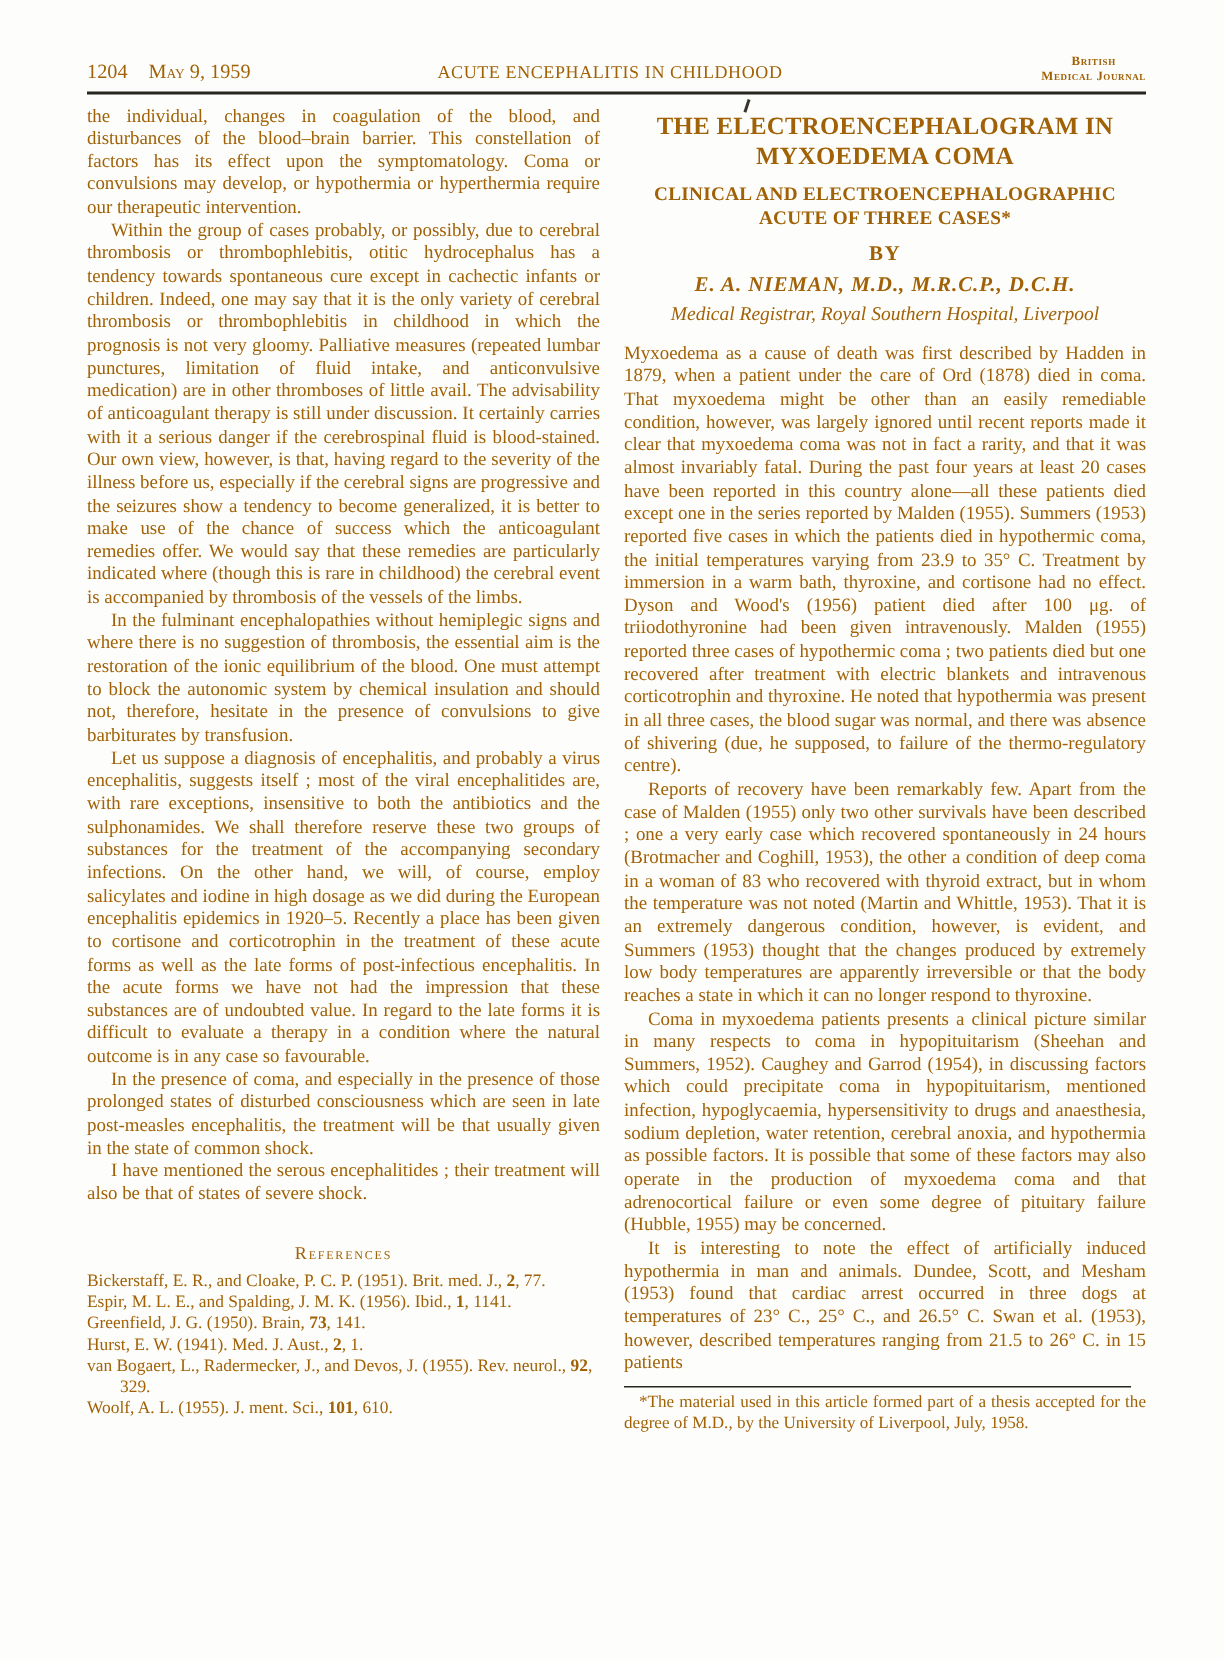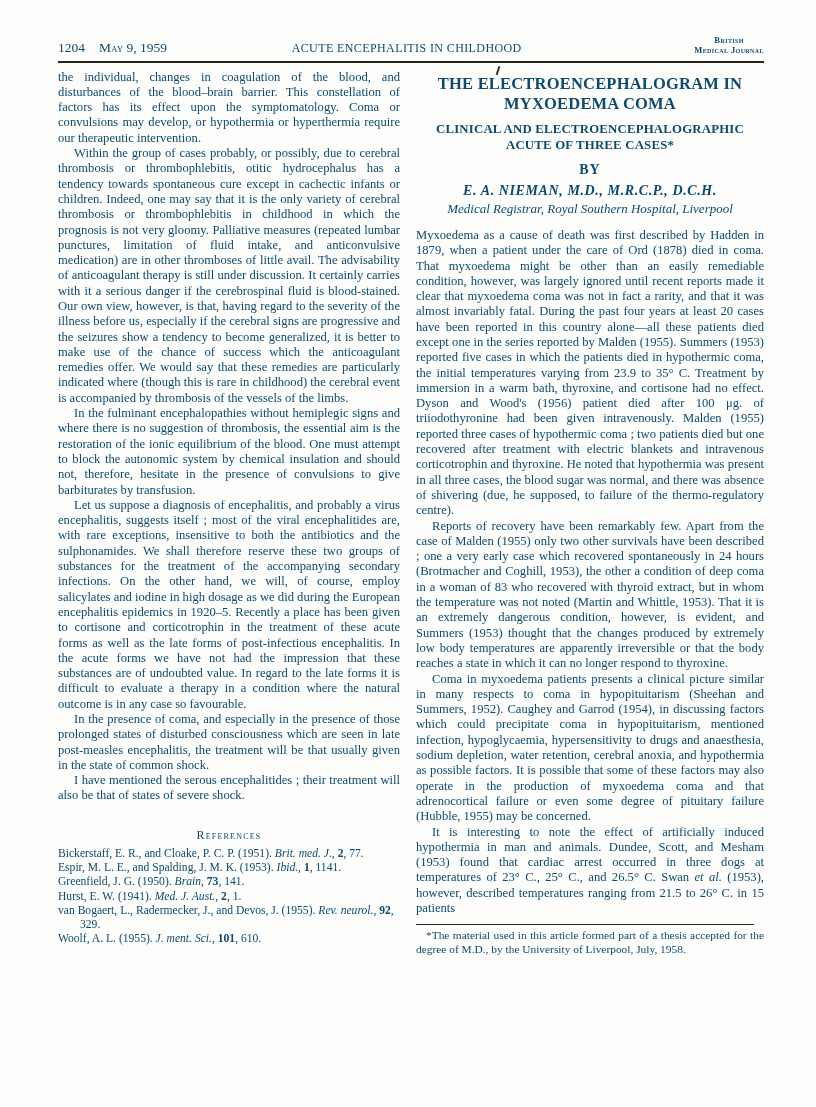--- a/index.html
+++ b/index.html
@@ -2,21 +2,21 @@
 <html><head>
 <meta charset="utf-8">
 <style>
   html,body{margin:0;padding:0;background:#ffffff;}
   .page{
     position:relative;
     width:816px;height:1107px;
     box-sizing:border-box;
     background:#fdfdfb;
     font-family:"Liberation Serif","DejaVu Serif",serif;
-    color:#0c4a6e;
+    color:#a16207;
     overflow:hidden;
     padding:0 52px 0 58px;
   }
   
   .hdr{
     display:flex;align-items:flex-end;justify-content:space-between;
     padding-top:36px;padding-bottom:5px;
     border-bottom:2.5px solid #28241e;
   }
   .hdr-left{font-size:13.5px;white-space:nowrap;}
@@ -64,21 +64,21 @@
   .art-by{font-size:14px;font-weight:bold;letter-spacing:1px;margin-top:8px;}
   .art-author{font-size:14px;font-weight:bold;letter-spacing:.6px;margin-top:6px;font-style:italic;}
   .art-affil{font-size:13px;font-style:italic;margin-top:2px;}
   .art-body{margin-top:12px;}
   
   .footnote-sep{border:none;border-top:1.5px solid #28241e;margin:8px 0 0 0;width:97%;}
   .footnote{
     font-size:11.4px;line-height:13.6px;text-align:justify;
     margin-top:4px;text-indent:10px;
   }
-  .it{font-style:italic;}
+  .it{}
   .bd{font-weight:bold;}
 </style>
 </head>
 <body>
 
 <div class="page">
 
   <div class="artifact"></div>
 
   <div class="hdr">
@@ -98,21 +98,21 @@
       <p class="para noindent">the individual, changes in coagulation of the blood, and disturbances of the blood–brain barrier.  This constellation of factors has its effect upon the symptomatology. Coma or convulsions may develop, or hypothermia or hyperthermia require our therapeutic intervention.</p>
       <p class="para">Within the group of cases probably, or possibly, due to cerebral thrombosis or thrombophlebitis, otitic hydrocephalus has a tendency towards spontaneous cure except in cachectic infants or children.  Indeed, one may say that it is the only variety of cerebral thrombosis or thrombophlebitis in childhood in which the prognosis is not very gloomy.  Palliative measures (repeated lumbar punctures, limitation of fluid intake, and anticonvulsive medication) are in other thromboses of little avail.  The advisability of anticoagulant therapy is still under discussion.  It certainly carries with it a serious danger if the cerebrospinal fluid is blood-stained. Our own view, however, is that, having regard to the severity of the illness before us, especially if the cerebral signs are progressive and the seizures show a tendency to become generalized, it is better to make use of the chance of success which the anticoagulant remedies offer. We would say that these remedies are particularly indicated where (though this is rare in childhood) the cerebral event is accompanied by thrombosis of the vessels of the limbs.</p>
       <p class="para">In the fulminant encephalopathies without hemiplegic signs and where there is no suggestion of thrombosis, the essential aim is the restoration of the ionic equilibrium of the blood.  One must attempt to block the autonomic system by chemical insulation and should not, therefore, hesitate in the presence of convulsions to give barbiturates by transfusion.</p>
       <p class="para">Let us suppose a diagnosis of encephalitis, and probably a virus encephalitis, suggests itself ; most of the viral encephalitides are, with rare exceptions, insensitive to both the antibiotics and the sulphonamides.  We shall therefore reserve these two groups of substances for the treatment of the accompanying secondary infections.  On the other hand, we will, of course, employ salicylates and iodine in high dosage as we did during the European encephalitis epidemics in 1920–5.  Recently a place has been given to cortisone and corticotrophin in the treatment of these acute forms as well as the late forms of post-infectious encephalitis. In the acute forms we have not had the impression that these substances are of undoubted value.  In regard to the late forms it is difficult to evaluate a therapy in a condition where the natural outcome is in any case so favourable.</p>
       <p class="para">In the presence of coma, and especially in the presence of those prolonged states of disturbed consciousness which are seen in late post-measles encephalitis, the treatment will be that usually given in the state of common shock.</p>
       <p class="para">I have mentioned the serous encephalitides ; their treatment will also be that of states of severe shock.</p>
 
       <div class="refs">
         <div class="refs-heading">References</div>
         <p class="ref"><span>Bickerstaff, E. R., and Cloake, P. C. P. (1951).  </span><span class="it">Brit. med. J.</span><span>, </span><span class="bd">2</span><span>, 77.</span></p>
-        <p class="ref"><span>Espir, M. L. E., and Spalding, J. M. K. (1953).  </span><span class="it">Ibid.</span><span>, </span><span class="bd">1</span><span>, 1141.</span></p>
+        <p class="ref"><span>Espir, M. L. E., and Spalding, J. M. K. (1956).  </span><span class="it">Ibid.</span><span>, </span><span class="bd">1</span><span>, 1141.</span></p>
         <p class="ref"><span>Greenfield, J. G. (1950).  </span><span class="it">Brain</span><span>, </span><span class="bd">73</span><span>, 141.</span></p>
         <p class="ref"><span>Hurst, E. W. (1941).  </span><span class="it">Med. J. Aust.</span><span>, </span><span class="bd">2</span><span>, 1.</span></p>
         <p class="ref"><span>van Bogaert, L., Radermecker, J., and Devos, J. (1955).  </span><span class="it">Rev. neurol.</span><span>, </span><span class="bd">92</span><span>, 329.</span></p>
         <p class="ref"><span>Woolf, A. L. (1955).  </span><span class="it">J. ment. Sci.</span><span>, </span><span class="bd">101</span><span>, 610.</span></p>
       </div>
     </div>
 
     <div class="col col-right">
       <div class="art-head">
         <div class="art-title">THE ELECTROENCEPHALOGRAM IN MYXOEDEMA COMA</div>

